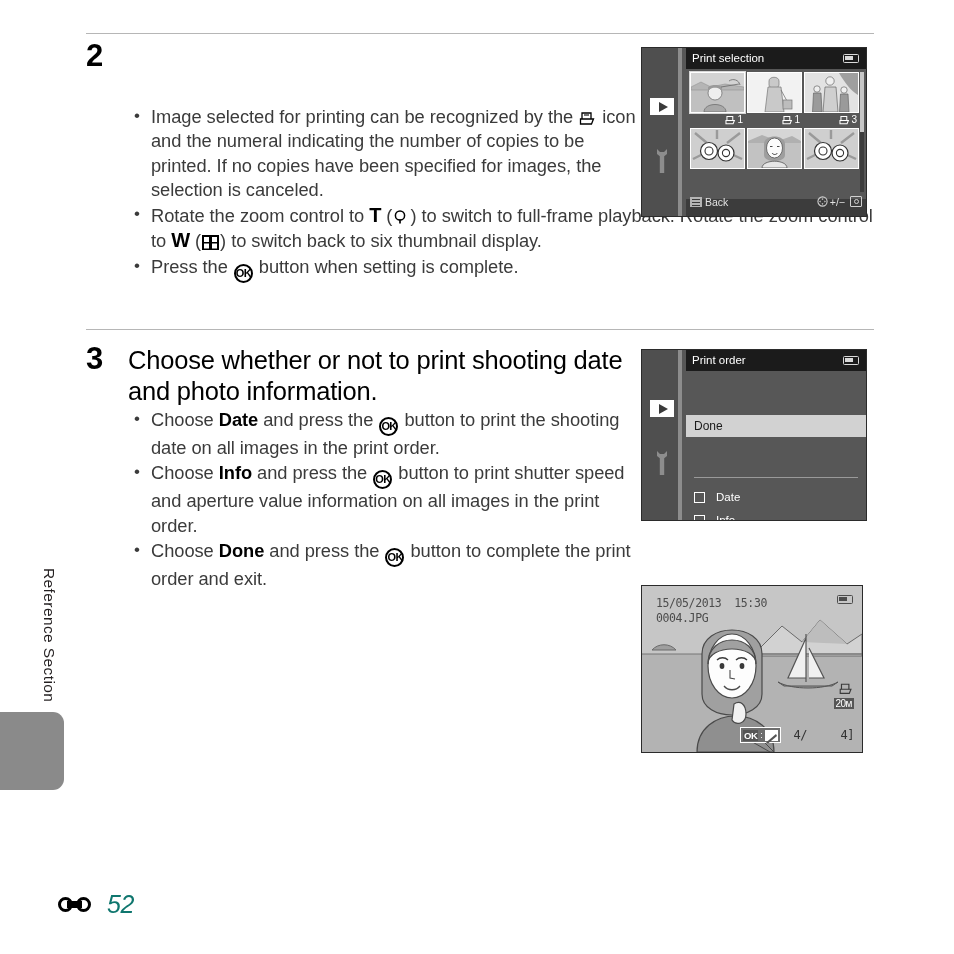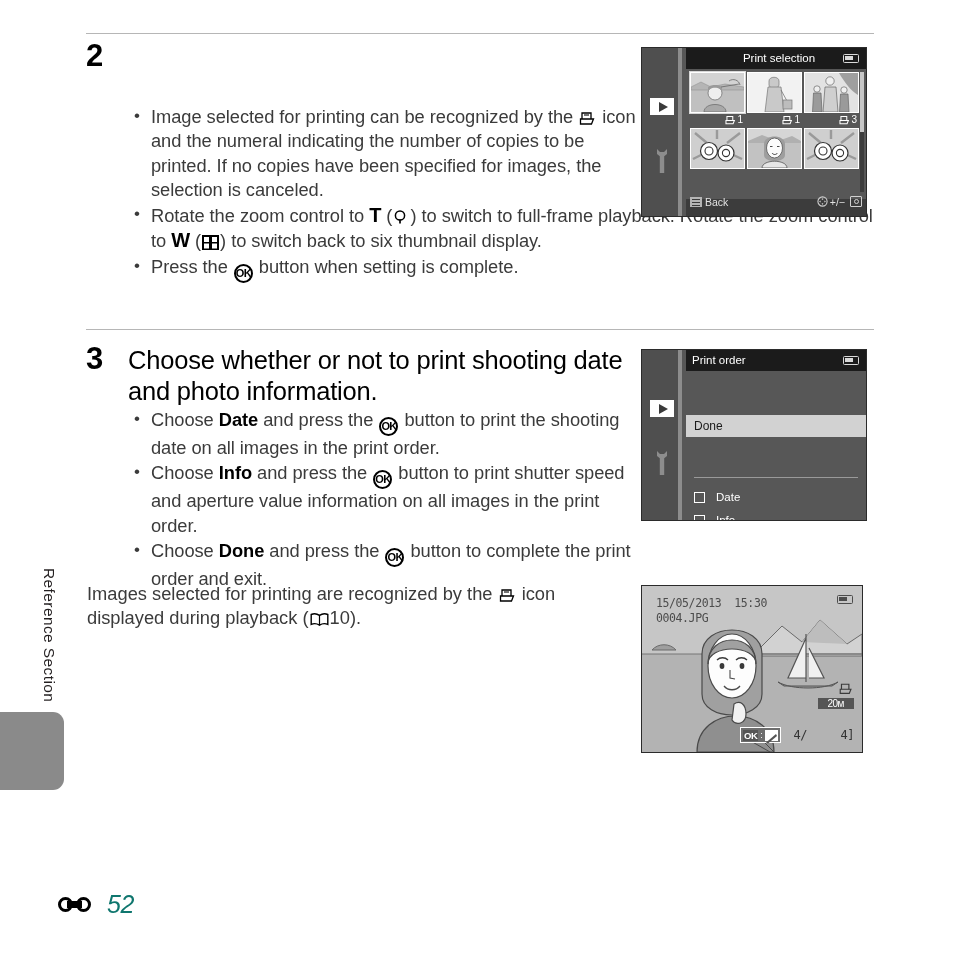--- a/index.html
+++ b/index.html
@@ -188,21 +188,21 @@
     border-bottom: 5.5px solid transparent;
     border-left: 9px solid #3a3a3a;
     margin-left: 2px;
   }
   .icon-wrench {
     position: absolute; left: 11px; top: 100px;
     width: 18px; height: 26px;
   }
 
   
-  #screen-print-selection { left: 641px; top: 47px; width: 226px; height: 170px; text-align: center; }
+  #screen-print-selection { left: 641px; top: 47px; width: 226px; height: 170px; }
   .ps-title {
     position: absolute; left: 44px; right: 0; top: 0; height: 21px;
     background: #1b1b1b; color: #ffffff;
     font-size: 11.5px; line-height: 21px; padding-left: 6px;
     box-sizing: border-box;
   }
   .batt {
     position: absolute; right: 7px; top: 6px;
     width: 16px; height: 9px; border: 1.4px solid #d9d9d9;
     border-radius: 1.5px; box-sizing: border-box;
@@ -308,21 +308,21 @@
     width: 16px; height: 9px; border: 1.4px solid #4c4c4c;
     border-radius: 1.5px; box-sizing: border-box;
   }
   .pb-batt::after {
     content: ""; position: absolute; left: 1.4px; top: 1.4px;
     width: 8px; height: 3.5px; background: #4c4c4c;
   }
   .pb-res {
     position: absolute; right: 8px; top: 112px;
     background: #555; color: #fff; font-size: 10px;
-    padding: 0px 10px; letter-spacing: -0.5px;
+    padding: 0px 2px; letter-spacing: -0.5px;
   }
   .pb-counter {
     position: absolute; right: 8px; bottom: 10px;
     color: #333; font-size: 12px;
     font-family: "DejaVu Sans Mono", monospace;
     letter-spacing: -0.5px; white-space: pre;
   }
   .pb-okbar {
     position: absolute; left: 98px; bottom: 9px;
     display: flex; align-items: center;
@@ -393,32 +393,20 @@
       Choose <b>Info</b> and press the
       <span class="ok-btn">OK</span> button to print shutter speed and aperture value information on all images in the print order.
     </div>
 
     <div class="li">
       Choose <b>Done</b> and press the
       <span class="ok-btn">OK</span> button to complete the print order and exit.
     </div>
   </div>
 
-  <div class="para" style="left:87px; top:582px; width:510px;">
-    Images selected for printing are recognized by the
-    <svg class="ig printer-ic" width="17" height="17" viewBox="0 0 17 17">
-      <path d="M3 10 L3 4 L12 4 L12 10" fill="none" stroke="#000" stroke-width="1.3"></path>
-      <path d="M1.5 10 L14.5 10 L12.5 15 L1.5 15 Z" fill="none" stroke="#000" stroke-width="1.3"></path>
-      <path d="M5 6 L10 6" stroke="#000" stroke-width="1.1"></path>
-    </svg> icon<br>
-    displayed during playback (<svg class="ig book-ic" width="19" height="15" viewBox="0 0 19 15">
-      <path d="M1.2 2.5 C4 1.2 7 1.6 9.5 3.4 C12 1.6 15 1.2 17.8 2.5 L17.8 12.4 C15 11.1 12 11.5 9.5 13.2 C7 11.5 4 11.1 1.2 12.4 Z" fill="none" stroke="#000" stroke-width="1.4"></path>
-      <path d="M9.5 3.4 L9.5 13.2" stroke="#000" stroke-width="1.2"></path>
-    </svg><span>10</span>).
-  </div>
 
   <div class="screen" id="screen-print-selection">
 
     <div class="scr-sidebar">
       <div class="icon-play">
           <i></i>
         </div>
       <svg class="icon-wrench" viewBox="0 0 18 26">
         <path d="M4 1 L4 6 L6.8 8.2 L6.8 25 L11.2 25 L11.2 8.2 L14 6 L14 1 L11 4 L9 4 L7 4 Z" fill="#8d8d8d"></path>
       </svg>

